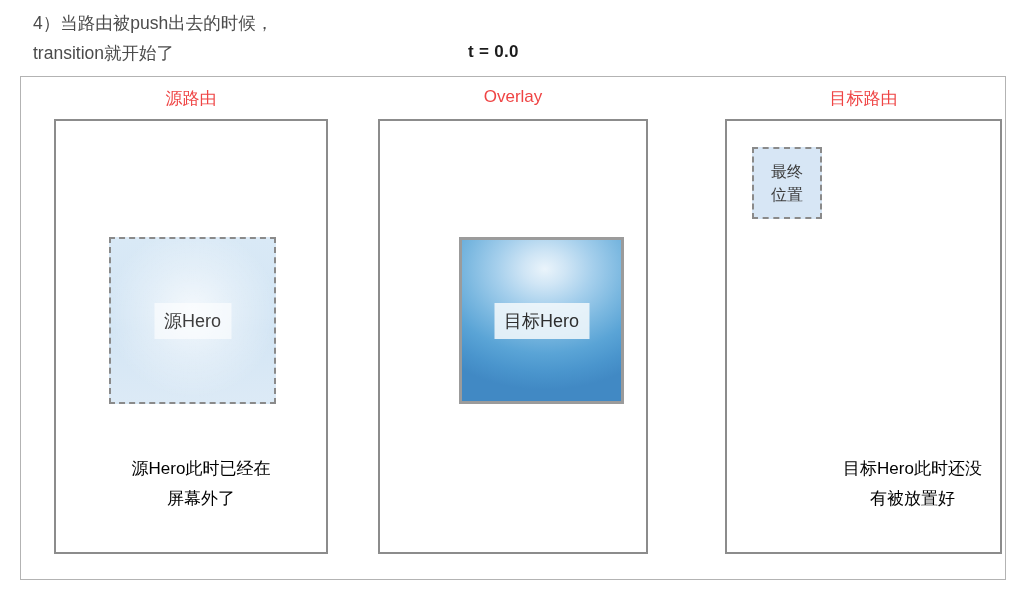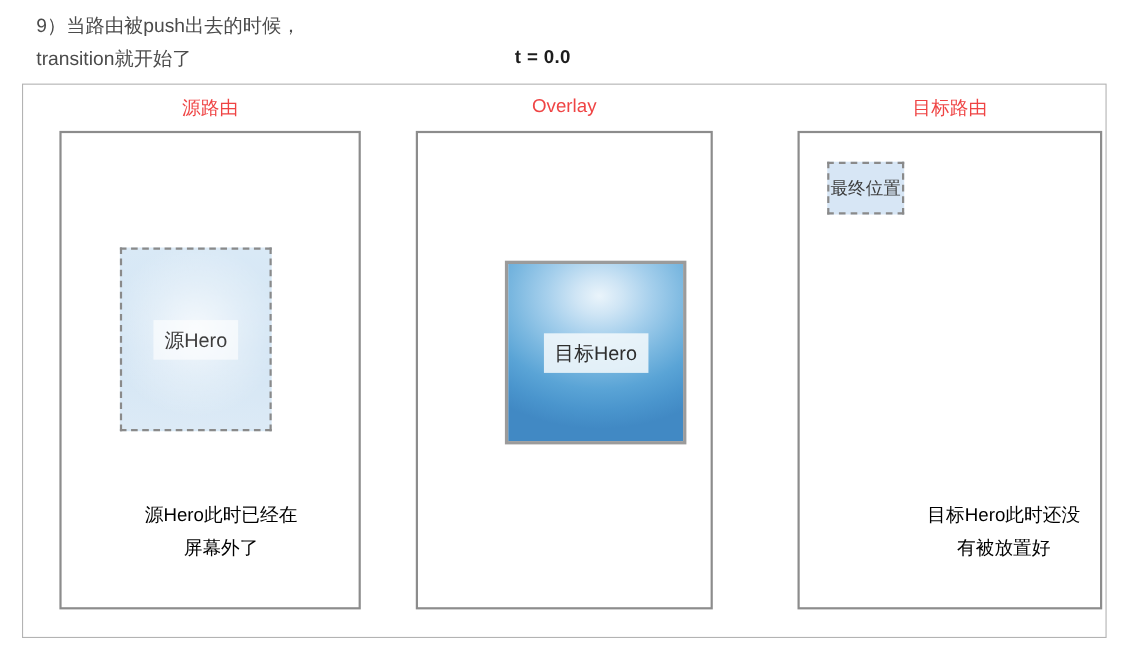--- a/index.html
+++ b/index.html
@@ -87,22 +87,22 @@
     transform: translate(-50%, -50%);
     font-size: 18px;
     white-space: nowrap;
     padding: 6px 10px;
   }
 
   
   #source-hero {
     position: absolute;
     left: 53px;
-    top: 104px;
-    width: 138px;
+    top: 116px;
+    width: 167px;
     height: 167px;
     background:
       radial-gradient(circle at 50% 45%,
         rgba(255,255,255,0.75) 0%,
         rgba(255,255,255,0.30) 38%,
         rgba(255,255,255,0.00) 70%),
       linear-gradient(180deg, #d9e9f6 0%, #d3e5f4 55%, #dceaf6 100%);
     border: 2px dashed #8a8a8a;
     box-sizing: border-box;
     text-decoration: underline;
@@ -136,26 +136,26 @@
     color: #2e2e2e;
     background: rgba(245,249,252,0.86);
   }
 
   
   #final-slot {
     position: absolute;
     left: 25px;
     top: 26px;
     width: 70px;
-    height: 48px;
+    height: 72px;
     background: #d7e6f5;
     border: 2px dashed #8a8a8a;
     box-sizing: border-box;
     display: flex;
-    flex-direction: row;
+    flex-direction: column;
     align-items: center;
     justify-content: center;
     line-height: 23px;
     font-size: 16px;
     color: #3d3d3d;
   }
 
   
   .panel-note {
     position: absolute;
@@ -167,21 +167,21 @@
     line-height: 30px;
     color: #000000;
     white-space: pre-line;
   }
   #note-source { padding-left: 10px; }
   #note-target { padding-left: 12px; margin-left: 37px; }
 </style>
 </head>
 <body>
 
-<div id="caption">9）当路由被push出去的时候，
+<div id="caption">4）当路由被push出去的时候，
 transition就开始了</div>
 
 <div id="time-label">t = 0.0</div>
 
 <div id="outer-frame">
 
   <div class="column" id="col-source">
     <div class="col-title">源路由</div>
 
     <div class="panel">

